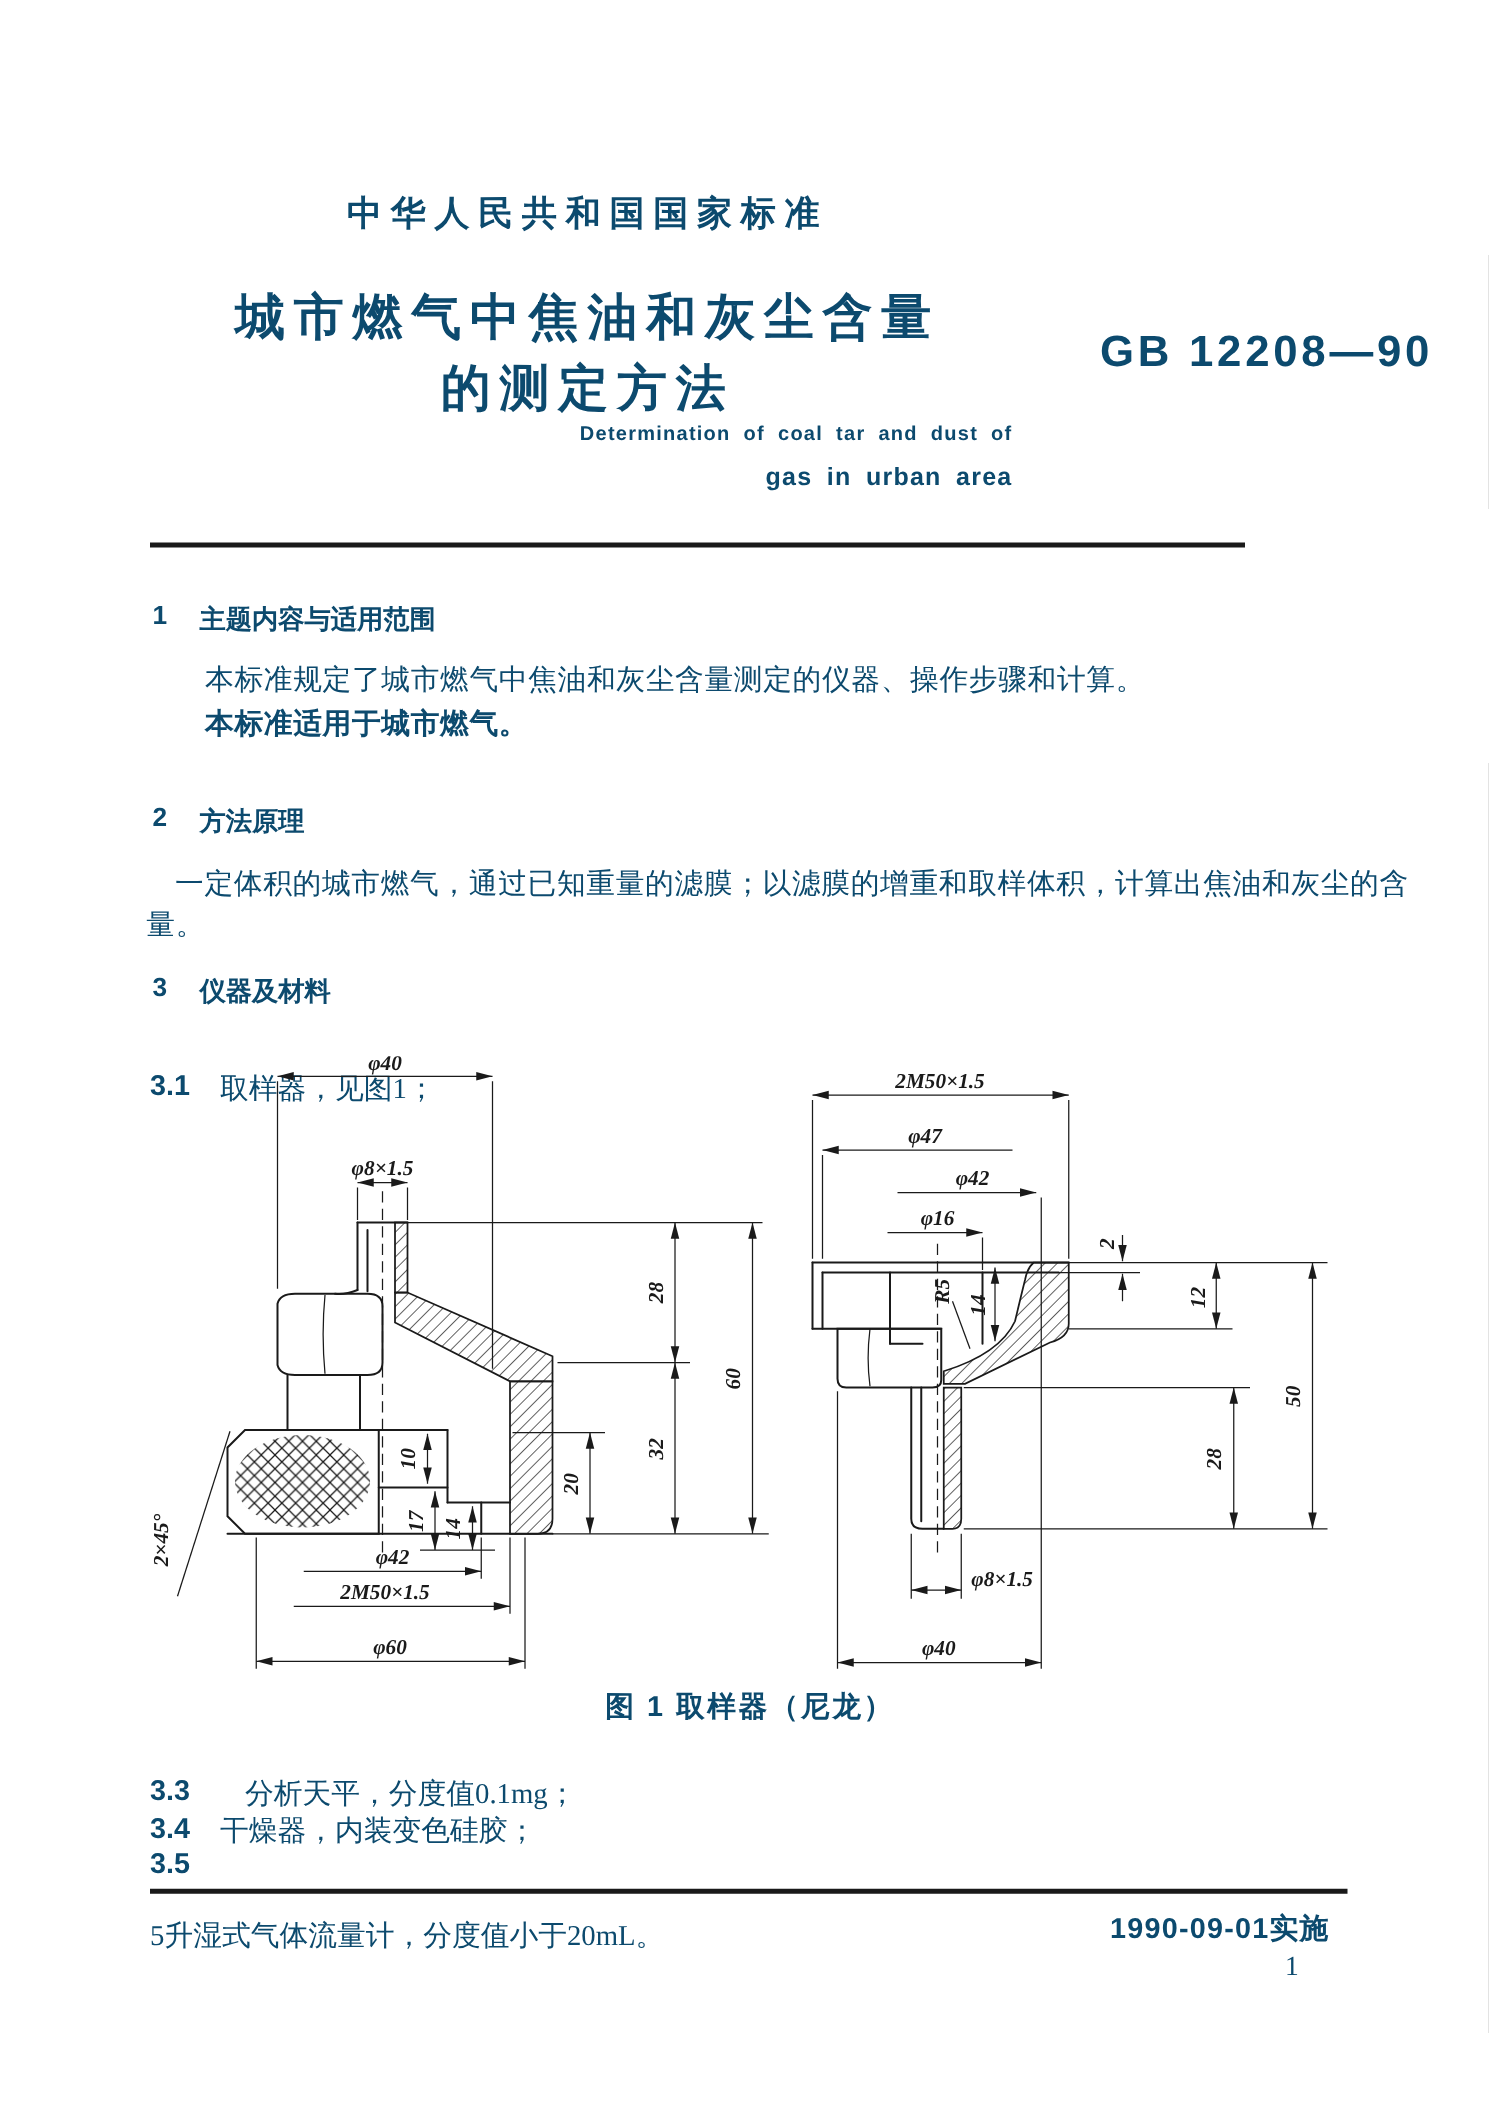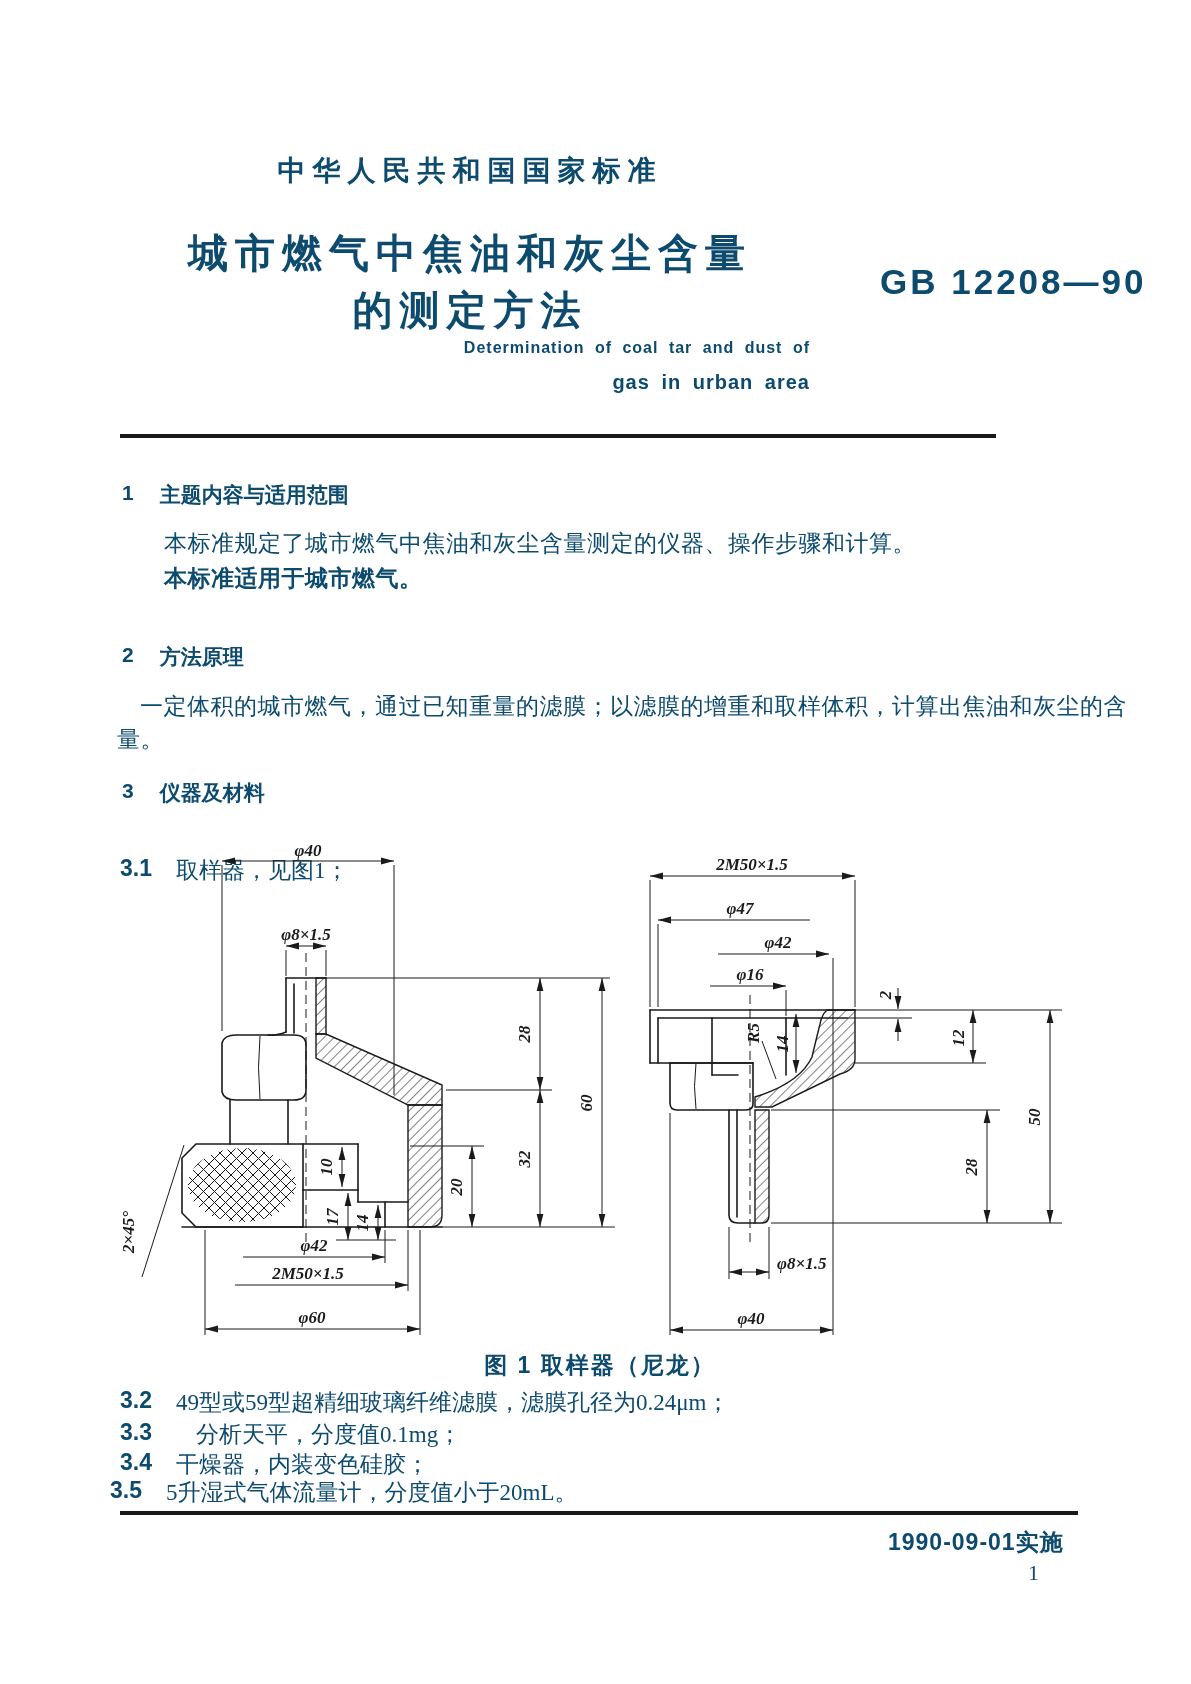--- a/index.html
+++ b/index.html
@@ -251,33 +251,29 @@
       <text class="dim" text-anchor="middle" transform="rotate(-90 678 199)" x="678" y="199">14</text>
       <text class="dim" text-anchor="middle" transform="rotate(-90 867 322)" x="867" y="322">28</text>
       <text class="dim" text-anchor="middle" transform="rotate(-90 930 272)" x="930" y="272">50</text>
       <text class="dim" x="667" y="424">φ8×1.5</text>
       <text class="dim" x="641" y="479" text-anchor="middle">φ40</text>
     </g>
   </svg>
 
   <div class="abs heiti caption">图 1 取样器（尼龙）</div>
 
-  <div class="abs item-row" style="left:120px;top:1387px;">
-    <span class="item-no">3.2</span>
-    <span>49型或59型超精细玻璃纤维滤膜，滤膜孔径为0.24μm；</span>
-  </div>
   <div class="abs item-row" style="left:120px;top:1419px;gap:20px;">
     <span class="item-no">3.3</span>
     <span>分析天平，分度值0.1mg；</span>
   </div>
   <div class="abs item-row" style="left:120px;top:1449px;">
     <span class="item-no">3.4</span>
     <span>干燥器，内装变色硅胶；</span>
   </div>
-  <div class="abs item-row" style="left:110px;top:1477px;">
+  <div class="abs item-row" style="left:120px;top:1477px;flex-direction:column;">
     <span class="item-no">3.5</span>
     <span>5升湿式气体流量计，分度值小于20mL。</span>
   </div>
 
   <div class="abs rule rule2"></div>
   <div class="abs heiti footer-r">1990-09-01实施</div>
   <div class="abs pageno">1</div>
 
 </div>
 

